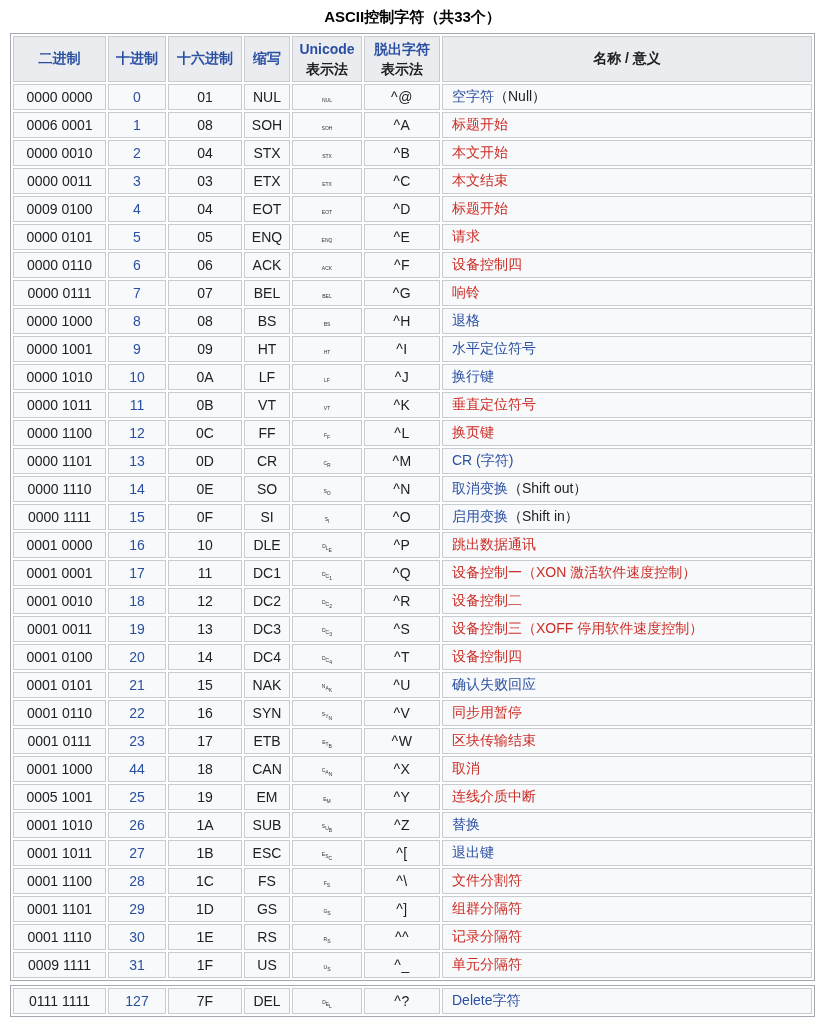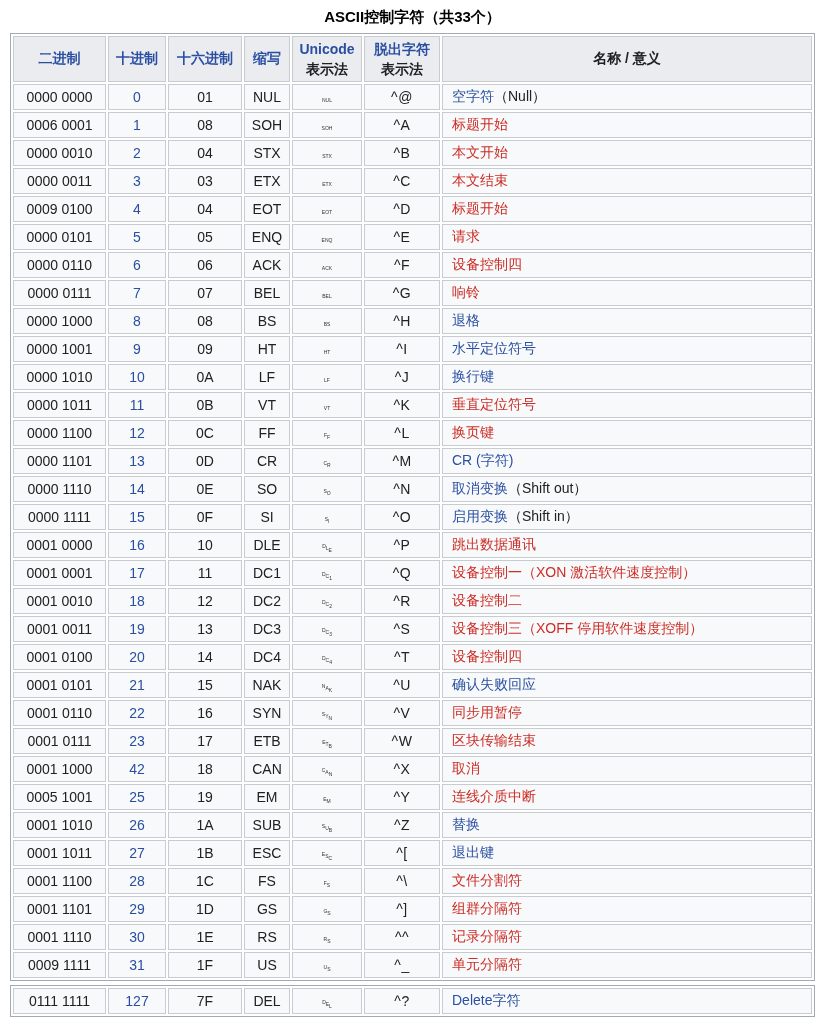--- a/index.html
+++ b/index.html
@@ -293,21 +293,21 @@
     <td class="bin">0001 0111</td>
     <td class="dec"><a class="c-blue">23</a></td>
     <td class="hex">17</td>
     <td class="abbr">ETB</td>
     <td class="sym"><span style="top: -2px;">E</span><span style="top: 0px;">T</span><span style="top: 2px;">B</span></td>
     <td class="esc">^W</td>
     <td class="name"><a class="c-red">区块传输结束</a></td>
   </tr>
       <tr>
     <td class="bin">0001 1000</td>
-    <td class="dec"><a class="c-blue">42</a></td>
+    <td class="dec"><a class="c-blue">44</a></td>
     <td class="hex">18</td>
     <td class="abbr">CAN</td>
     <td class="sym"><span style="top: -2px;">C</span><span style="top: 0px;">A</span><span style="top: 2px;">N</span></td>
     <td class="esc">^X</td>
     <td class="name"><a class="c-red">取消</a></td>
   </tr>
       <tr>
     <td class="bin">0005 1001</td>
     <td class="dec"><a class="c-blue">25</a></td>
     <td class="hex">19</td>

